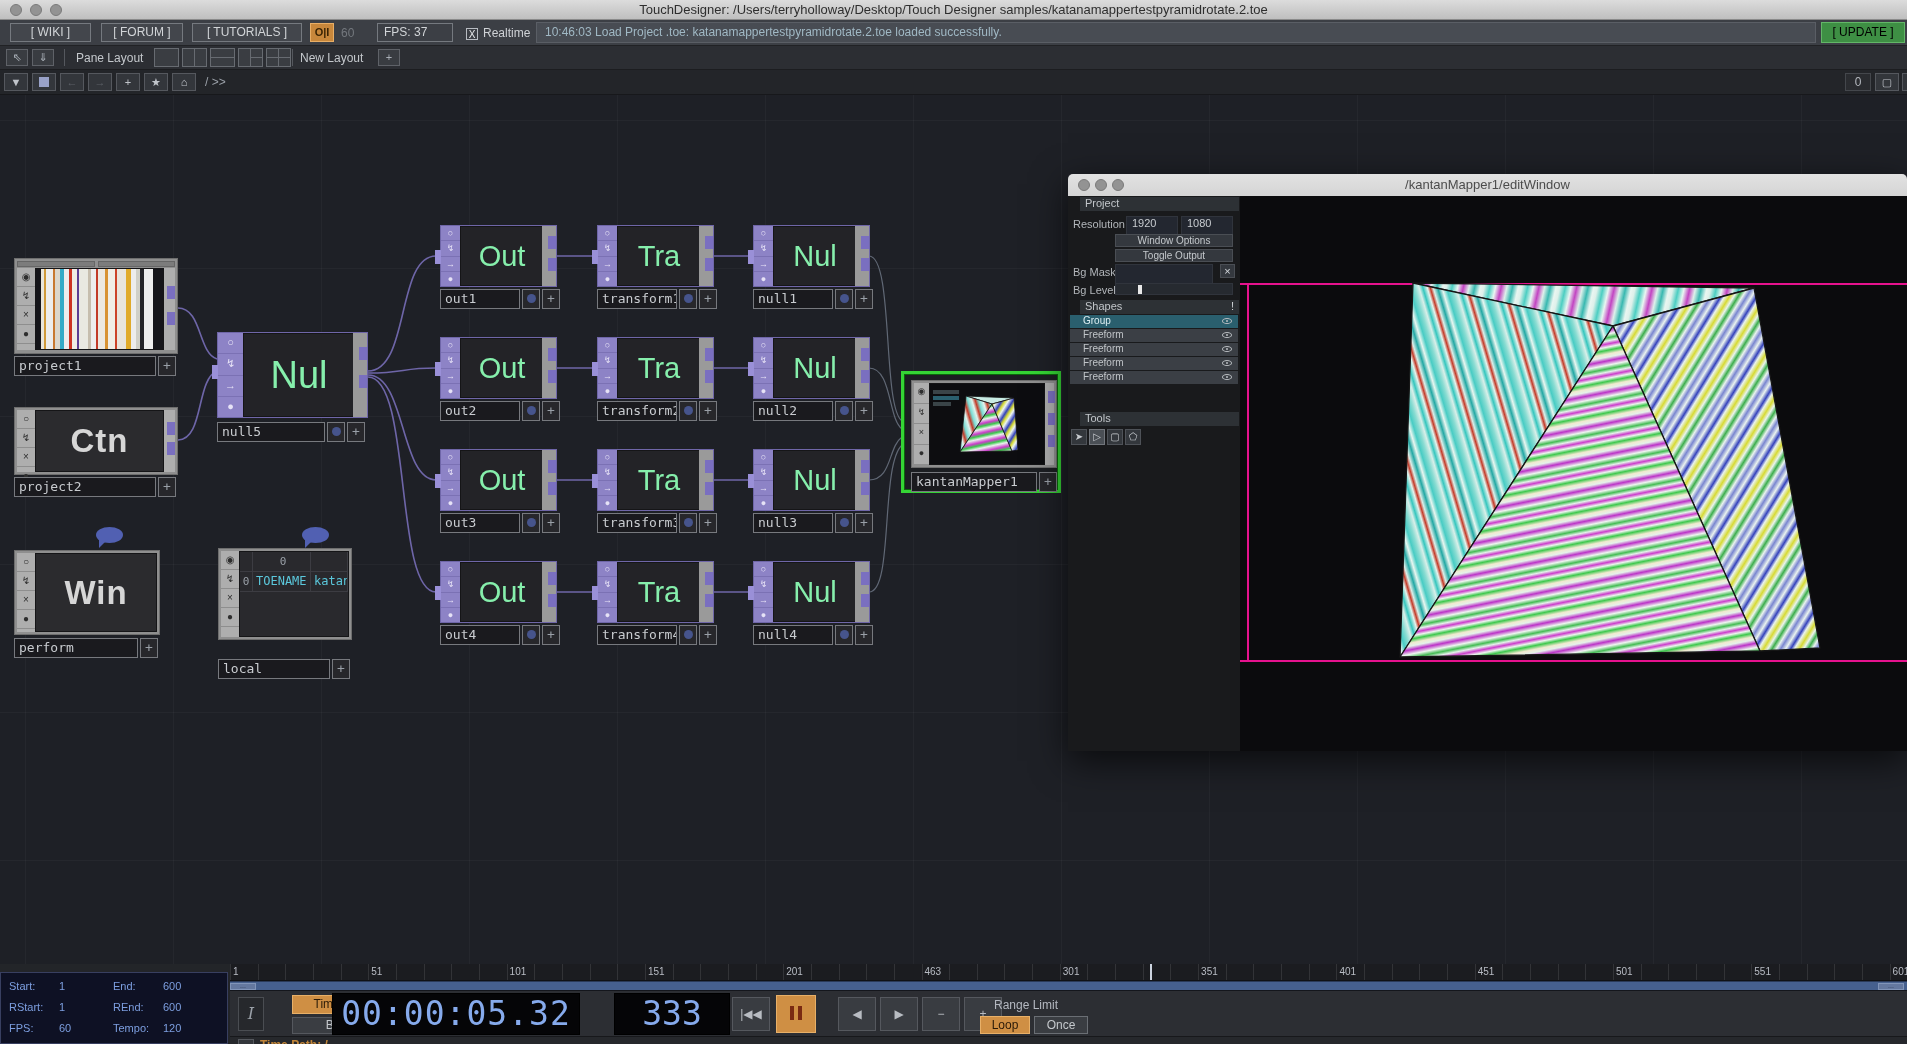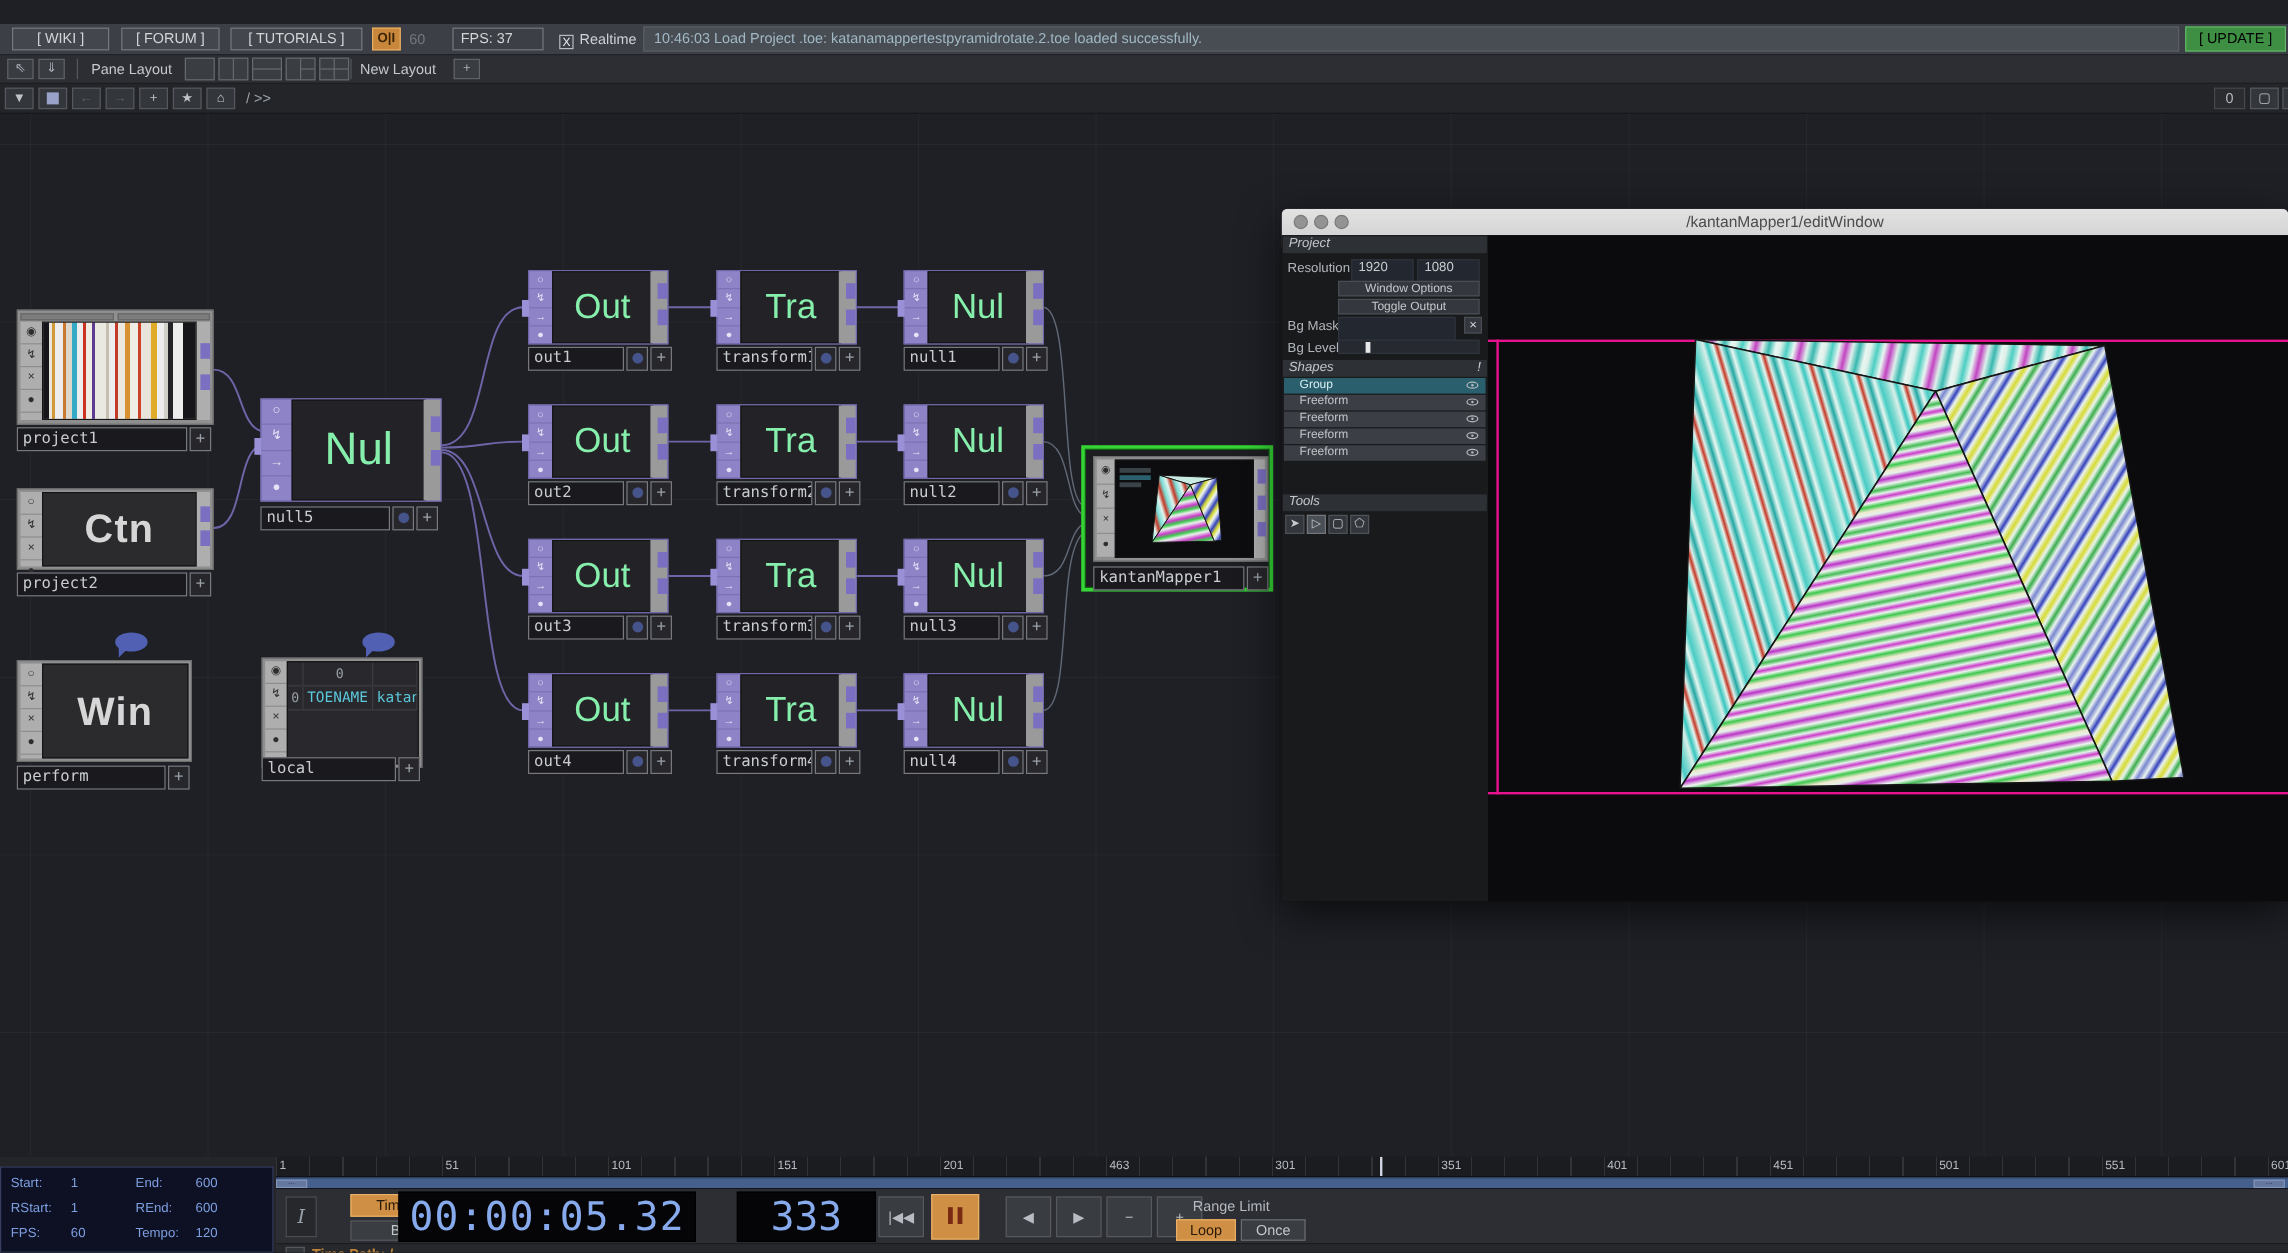--- a/index.html
+++ b/index.html
@@ -158,21 +158,21 @@
     box-shadow:0 10px 34px rgba(0,0,0,.65); }
   #ew-titlebar { position:absolute; left:0; top:0; width:100%; height:32px;
     background:linear-gradient(#e2e2e2,#cfcfcf); border-radius:5px 5px 0 0; border-bottom:1px solid #9a9a9a;}
   #ew-titlebar .tlight { top:5px; }
   #ew-titlebar .d1{left:10px} #ew-titlebar .d2{left:27px} #ew-titlebar .d3{left:44px}
   #ew-title { position:absolute; left:0; right:0; top:3px; text-align:center; font-size:13px; color:#4c4c4c;}
   #ew-body { position:absolute; left:0; top:22px; width:100%; height:555px; background:#0b0b0d;}
   #ew-params { position:absolute; left:0; top:0; width:172px; height:100%; background:#191a1c;
     font-size:11px; color:#b8bcc0;}
   .sec-head { position:relative; background:#2d3135; color:#c2c6ca; height:14px; line-height:13px;
-    padding-left:5px; margin:1px 1px 0 1px;font-style:italic;}
+    padding-left:5px; margin:1px 1px 0 12px;}
   .sec-head .alert { position:absolute; right:5px; top:0; color:#d0d4d8;}
   .prow { position:relative; height:18px; }
   .plabel { position:absolute; left:5px; top:3px; color:#b2b6ba;}
   .pfield { position:absolute; height:30px; top:1px; background:#232730; border:1px solid #30343c;
     color:#c8ccd0; line-height:12px; padding-left:5px;}
   .pbtn { position:absolute; left:47px; width:118px; height:13px; top:1px; background:#34383e;
     border:1px solid #4a4e54; color:#c4c8cc; text-align:center; line-height:11px; font-size:10px;}
   #bg-level-track { position:absolute; left:47px; top:2px; width:118px; height:12px; background:#262a30;
     border:1px solid #30343c;}
   #bg-level-handle { position:absolute; left:22px; top:1px; width:4px; height:9px; background:#e8e8e8;}
@@ -236,20 +236,26 @@
     overflow:hidden;}
   #time-path { position:absolute; left:30px; top:1px; color:#c08438; font-size:12px; font-weight:bold;}
   #subrow .box { position:absolute; left:8px; top:2px; width:16px; height:12px; background:#33363b;
     border:1px solid #55585e;}
 </style>
 </head>
 <body>
 
 <div id="screen">
 
+  <div id="titlebar" class="abs">
+    <span class="tlight t1"></span>
+    <span class="tlight t2"></span>
+    <span class="tlight t3"></span>
+    <div id="win-title">TouchDesigner: /Users/terryholloway/Desktop/Touch Designer samples/katanamappertestpyramidrotate.2.toe</div>
+  </div>
 
   <div id="menubar" class="abs">
     <div class="mbtn" id="btn-wiki">[ WIKI ]</div>
     <div class="mbtn" id="btn-forum">[ FORUM ]</div>
     <div class="mbtn" id="btn-tutorials">[ TUTORIALS ]</div>
     <div id="btn-power">O|I</div>
     <div id="fps-cap">60</div>
     <div id="fps-box">
       <span>FPS:</span>
       <span>37</span>
@@ -411,21 +417,21 @@
             <div class="cell" style="flex:1"></div>
           </div>
           <div class="trow">
             <div class="cell c-idx">0</div>
             <div class="cell c-name cyan">TOENAME</div>
             <div class="cell cyan" style="flex:1;padding-left:3px">katan</div>
           </div>
         </div>
       </div>
     </div>
-    <div class="nlabel" style="left:218px;top:536px">
+    <div class="nlabel" style="left:218px;top:564px">
       <div class="name" style="width:112px">local</div>
       <div class="sq">+</div>
     </div>
 
     <div class="tnode" id="node-null5" style="left:217px;top:237px">
       <div class="tintab"></div>
       <div class="tcol">
         <span>○</span>
         <span>↯</span>
         <span>→</span>

